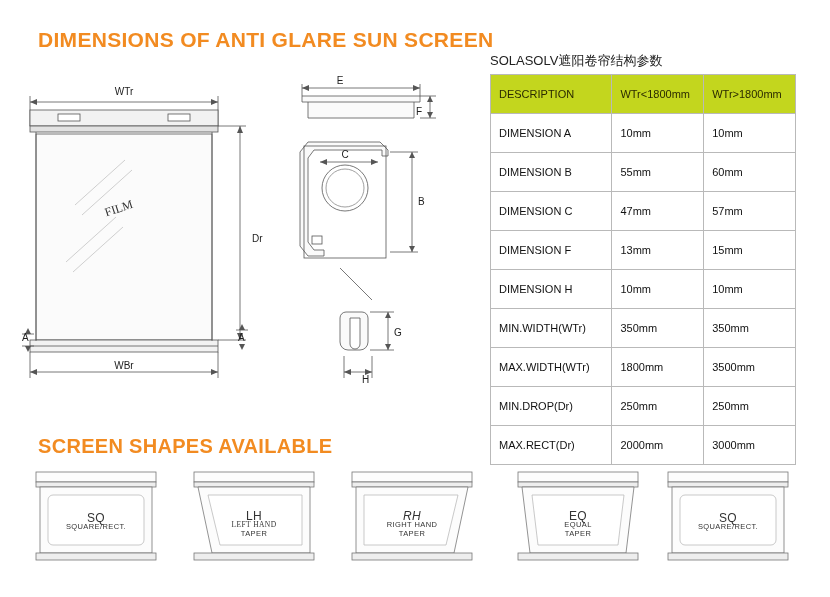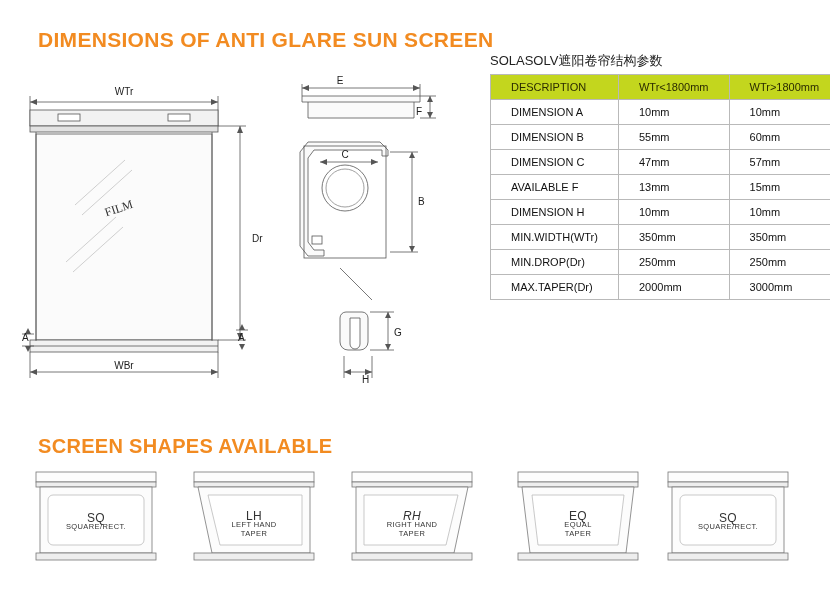--- a/index.html
+++ b/index.html
@@ -28,23 +28,23 @@
     font-family: "Liberation Sans", sans-serif;
   }
   table.spec {
     border-collapse: collapse;
     width: 306px;
     font-size: 11px;
     color: #111;
   }
   table.spec th, table.spec td {
     border: 1px solid #b9b9b9;
-    padding: 6px 20px;
+    padding: 6px 8px;
     text-align: left;
-    height: 25px;
+    height: 39px;
     font-weight: normal;
   }
   table.spec thead th {
     background: #C3D61E;
     color: #2b2b00;
     font-weight: normal;
     font-size: 11px;
   }
   table.spec td:nth-child(1) { width: 122px; }
   table.spec td:nth-child(2) { width: 92px; }
@@ -213,41 +213,46 @@
             <td>DIMENSION B</td>
             <td>55mm</td>
             <td>60mm</td>
           </tr>
         <tr>
             <td>DIMENSION C</td>
             <td>47mm</td>
             <td>57mm</td>
           </tr>
         <tr>
-            <td>AVAILABLE F</td>
+            <td>DIMENSION F</td>
             <td>13mm</td>
             <td>15mm</td>
           </tr>
         <tr>
             <td>DIMENSION H</td>
             <td>10mm</td>
             <td>10mm</td>
           </tr>
         <tr>
             <td>MIN.WIDTH(WTr)</td>
             <td>350mm</td>
             <td>350mm</td>
           </tr>
         <tr>
+            <td>MAX.WIDTH(WTr)</td>
+            <td>1800mm</td>
+            <td>3500mm</td>
+          </tr>
+        <tr>
             <td>MIN.DROP(Dr)</td>
             <td>250mm</td>
             <td>250mm</td>
           </tr>
         <tr>
-            <td>MAX.TAPER(Dr)</td>
+            <td>MAX.RECT(Dr)</td>
             <td>2000mm</td>
             <td>3000mm</td>
           </tr>
       </tbody>
     </table>
   </div>
 
   <div class="shapes-row">
 
     <div class="shape-cell" style="left:0px;">
@@ -273,21 +278,21 @@
           <rect x="16" y="10" width="120" height="10"></rect>
           <rect x="16" y="20" width="120" height="5" fill="#eee"></rect>
           <path d="M20 25 h112 v66 h-98 z" fill="#fcfcfc"></path>
           <path d="M30 33 h94 v50 h-82 z" fill="#ffffff" stroke="#bbb"></path>
           <rect x="16" y="91" width="120" height="7" fill="#eee"></rect>
         </g>
       </svg>
       <div class="shape-label" style="top:46px;">
         <span class="shape-code">LH</span>
       </div>
-      <div class="shape-label" style="top:58px;">LEFT HAND</div>
+      <div class="shape-label" style="top:58px;font-family:Liberation Serif, serif;">LEFT HAND</div>
       <div class="shape-label" style="top:67px;">TAPER</div>
     </div>
 
     <div class="shape-cell" style="left:316px;">
       <svg width="152" height="120" viewBox="0 0 152 120">
         <g stroke="#777" fill="#fdfdfd" stroke-width="0.8">
           <rect x="16" y="10" width="120" height="10"></rect>
           <rect x="16" y="20" width="120" height="5" fill="#eee"></rect>
           <path d="M20 25 h112 v66 h-98 z" fill="#fcfcfc" transform="translate(152,0) scale(-1,1)"></path>
           <path d="M30 33 h94 v50 h-82 z" fill="#ffffff" stroke="#bbb" transform="translate(152,0) scale(-1,1)"></path>

